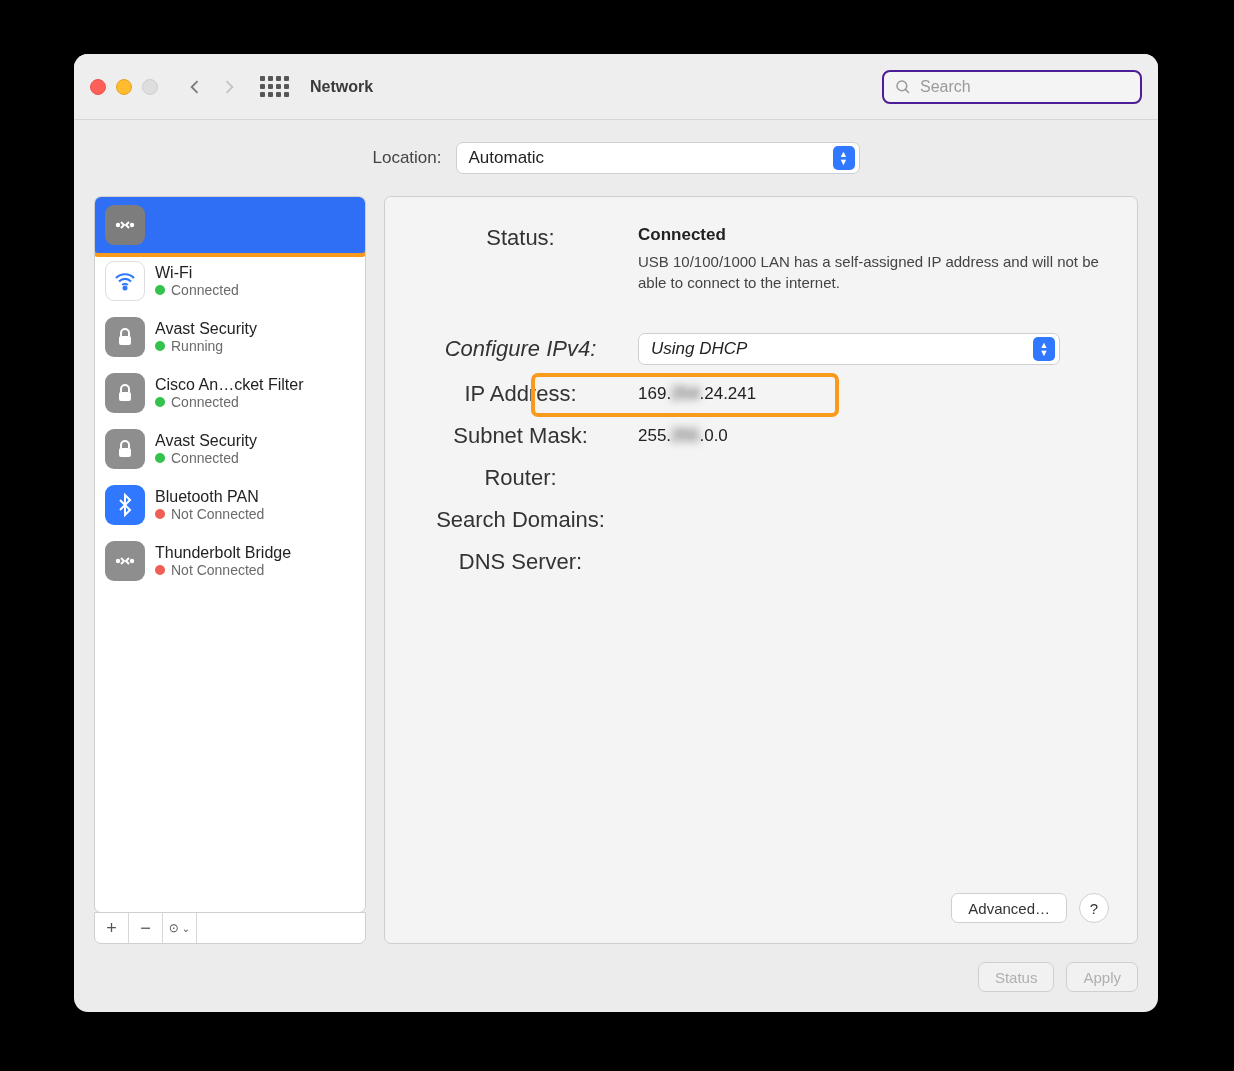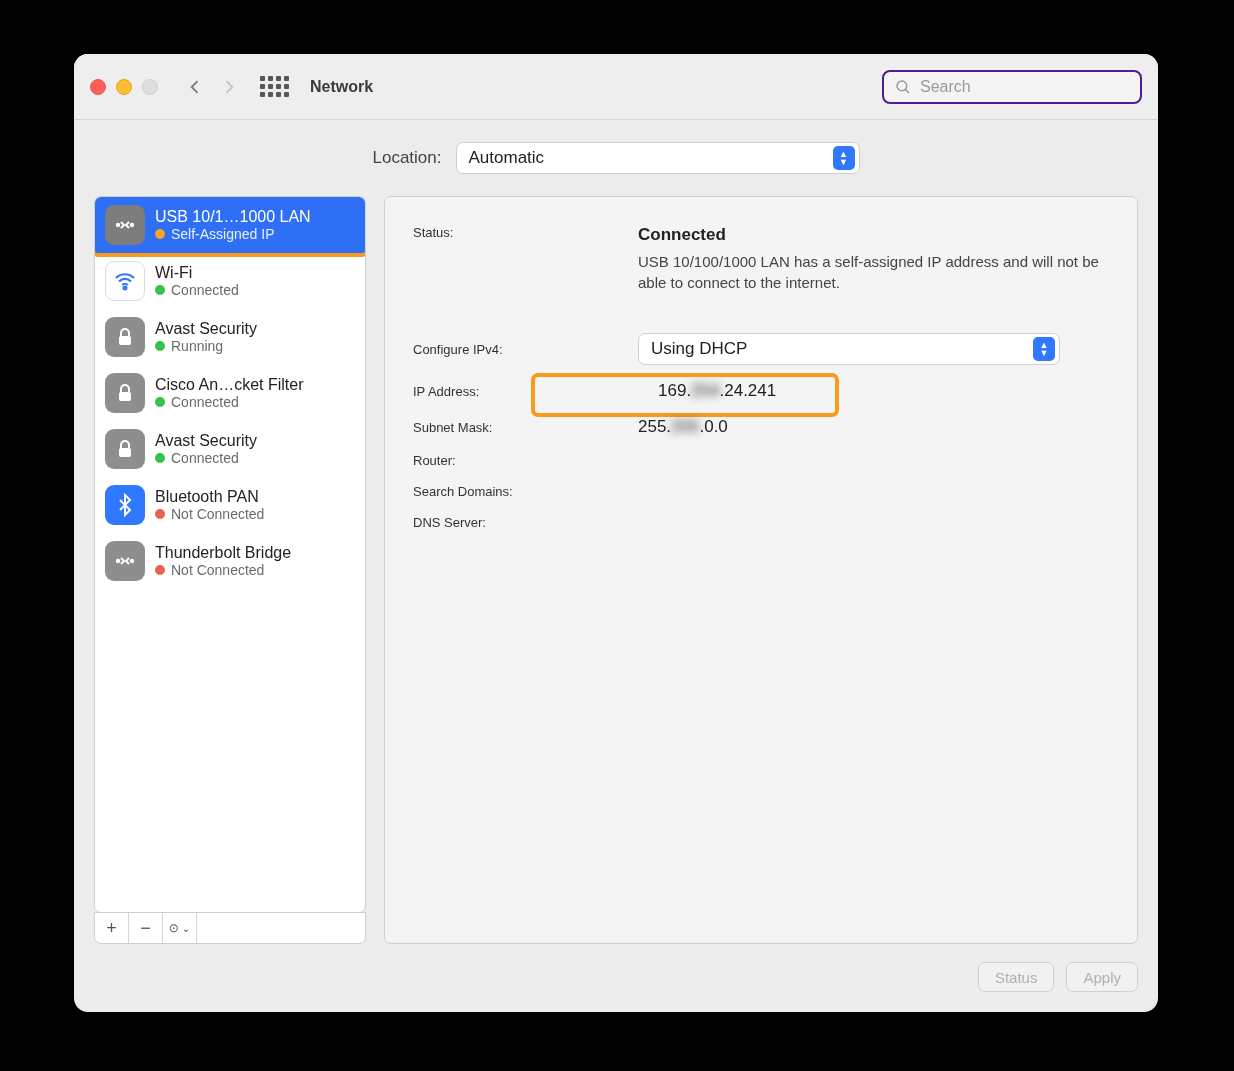--- a/index.html
+++ b/index.html
@@ -126,21 +126,21 @@
     border-right:1px solid #d6d6d6; font-size:18px; color:#555;
   }
   .sc-btn:last-child { border-right:none; flex:1; justify-content:flex-start;}
   
   .detail {
     flex:1; border:1px solid #cfcfcf; border-radius:7px;
     background:#f4f4f4; padding: 28px 28px 20px 28px;
     position:relative; display:flex; flex-direction:column;
   }
   .row { display:flex; align-items:flex-start; margin-bottom:16px; }
-  .row .lbl { width:225px; text-align:left; padding-right:10px; font-size:13px; color:#333;}
+  .row .lbl { width:225px; text-align:center; padding-right:10px; font-size:22px; color:#333;}
   .row .val { flex:1; font-size:17px; }
   .status-val { font-weight:700; }
   .status-desc { margin-top:6px; font-size:15px; color:#444; line-height:1.4;}
   .select-widget {
     height:32px; border:1px solid #cfcfcf; border-radius:7px;
     background:#fff; display:flex; align-items:center;
     padding:0 4px 0 12px; justify-content:space-between;
     width: 422px;
   }
   .highlight {
@@ -238,27 +238,20 @@
           <div class="sel-wrap">
             <div class="sb-item selected">
               <div class="sb-icon ic-dkgray">
                 <svg viewBox="0 0 24 24" fill="none" stroke="#fff" stroke-width="2">
                     <circle cx="5" cy="12" r="1.2" fill="#fff"></circle>
                     <circle cx="19" cy="12" r="1.2" fill="#fff"></circle>
                     <polyline points="8 9 11 12 8 15"></polyline>
                     <polyline points="16 9 13 12 16 15"></polyline>
                   </svg>
               </div>
-              <div class="sb-lines">
-                <div class="sb-title">USB 10/1…1000 LAN</div>
-                <div class="sb-sub">
-                    <span class="status-dot orange"></span>
-                    <span>Self-Assigned IP</span>
-                  </div>
-              </div>
             </div>
             <div class="highlight hl-sidebar"></div>
           </div>
 
           <div class="sb-item">
             <div class="sb-icon ic-white">
               <svg viewBox="0 0 24 24" fill="none" stroke="#2f78ff" stroke-width="2.2">
                   <path d="M3 9 C8 4 16 4 21 9"></path>
                   <path d="M6 12.5 C9.5 9 14.5 9 18 12.5"></path>
                   <path d="M9.2 16 C10.8 14.4 13.2 14.4 14.8 16"></path>
@@ -369,34 +362,34 @@
 
       <div class="detail">
         <div class="row">
           <div class="lbl">Status:</div>
           <div class="val">
             <div class="status-val">Connected</div>
             <div class="status-desc">USB 10/100/1000 LAN has a self-assigned IP address and will not be able to connect to the internet.</div>
           </div>
         </div>
 
-        <div class="row" style="align-items:center; margin-top:24px;">
+        <div class="row" style="align-items:center; margin-top:24px;font-style:italic;">
           <div class="lbl">Configure IPv4:</div>
           <div class="val">
             <div class="select-widget">
               <span>Using DHCP</span>
               <div class="stepper-blue">
                   <span>▲</span>
                   <span>▼</span>
                 </div>
             </div>
           </div>
         </div>
 
-        <div class="row" style="align-items:center; position:relative;gap:20px;">
+        <div class="row" style="align-items:center; position:relative;">
           <div class="lbl">IP Address:</div>
           <div class="val">
             <span>169</span><span>.</span><span class="blur">254</span><span>.</span><span>24.241</span>
           </div>
           <div class="highlight" style="left:118px; top:-8px; width:308px; height:44px;"></div>
         </div>
 
         <div class="row" style="align-items:center;">
           <div class="lbl">Subnet Mask:</div>
           <div class="val">
@@ -410,20 +403,24 @@
           </div>
         <div class="row">
             <div class="lbl">Search Domains:</div>
             <div class="val"></div>
           </div>
         <div class="row">
             <div class="lbl">DNS Server:</div>
             <div class="val"></div>
           </div>
 
+        <div class="detail-bottom">
+          <button class="btn">Advanced…</button>
+          <button class="btn help">?</button>
+        </div>
       </div>
 
     </div>
 
     <div class="footer">
       <button class="btn disabled">Status</button>
       <button class="btn disabled">Apply</button>
     </div>
 
   </div>

